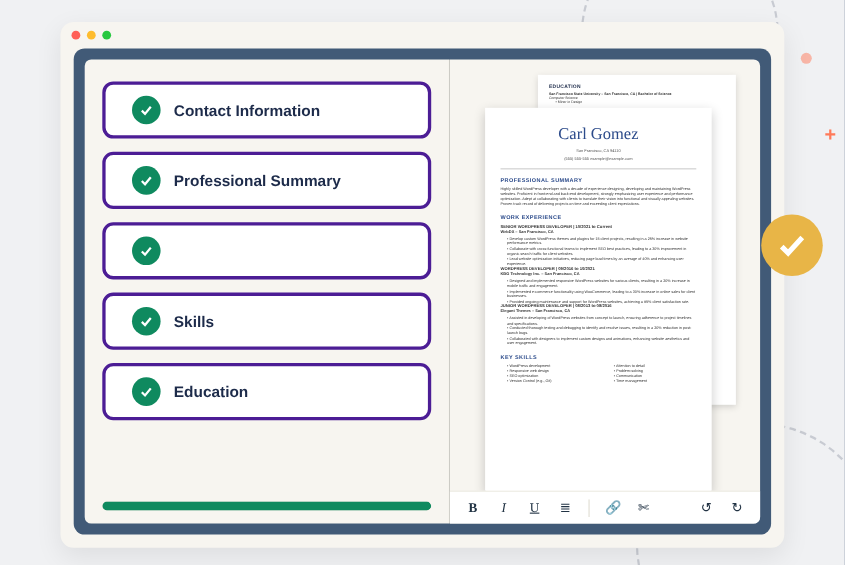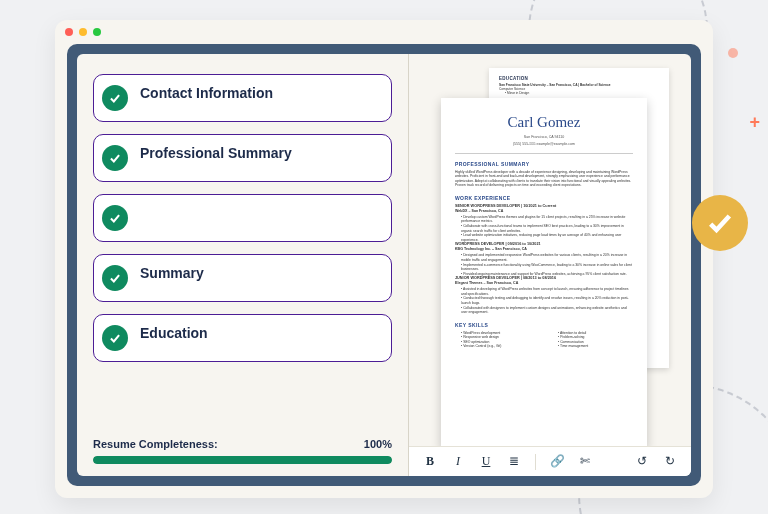--- a/index.html
+++ b/index.html
@@ -57,24 +57,24 @@
     flex: 0 0 332px;
     background: #f7f5f0;
     border-radius: 6px 0 0 6px;
     padding: 20px 16px 12px 16px;
     display: flex; flex-direction: column;
     border-right: 1px solid #d8d4c8;
   }
   .section-list { display: flex; flex-direction: column; gap: 12px; flex: 1; }
   .section-card {
     background: #fff;
-    border: 1px solid #4c1d95;
+    border: 3px solid #4c1d95;
     border-radius: 10px;
-    padding: 10px 8px;
-    display: flex; align-items: flex-start; gap: 12px;
+    padding: 10px 24px;
+    display: flex; align-items: center; gap: 12px;
     cursor: pointer;
   }
   .check-circle {
     width: 26px; height: 26px; border-radius: 50%;
     background: #0f8a5f;
     display: flex; align-items: center; justify-content: center;
     flex-shrink: 0;
   }
   .check-circle svg { width: 14px; height: 14px; stroke: #fff; stroke-width: 3.5; fill: none; }
   .section-label { color: #1d2b4a; font-weight: 700; font-size: 14px; }
@@ -178,36 +178,32 @@
                 <polyline points="5,13 10,18 19,7"></polyline>
               </svg>
             </div>
           </div>
           <div class="section-card">
             <div class="check-circle">
               <svg viewBox="0 0 24 24">
                 <polyline points="5,13 10,18 19,7"></polyline>
               </svg>
             </div>
-            <span class="section-label">Summary</span>
+            <span class="section-label">Skills</span>
           </div>
           <div class="section-card">
             <div class="check-circle">
               <svg viewBox="0 0 24 24">
                 <polyline points="5,13 10,18 19,7"></polyline>
               </svg>
             </div>
             <span class="section-label">Education</span>
           </div>
         </div>
       <div class="completeness">
-        <div class="comp-row">
-          <span>Resume Completeness:</span>
-          <span>100%</span>
-        </div>
         <div class="comp-bar">
           <div class="comp-fill" id="comp-fill" style="width: 100%;"></div>
         </div>
       </div>
     </div>
 
     <div class="right-panel">
       <div class="preview-area">
 
         <div class="page-back">

